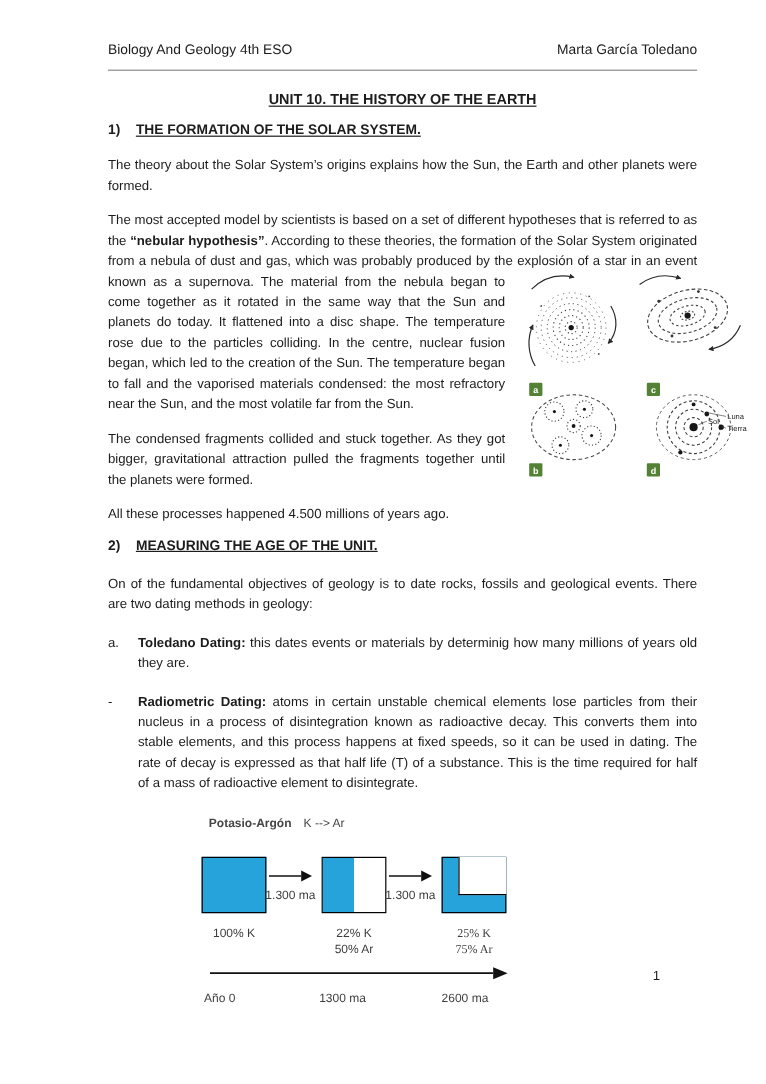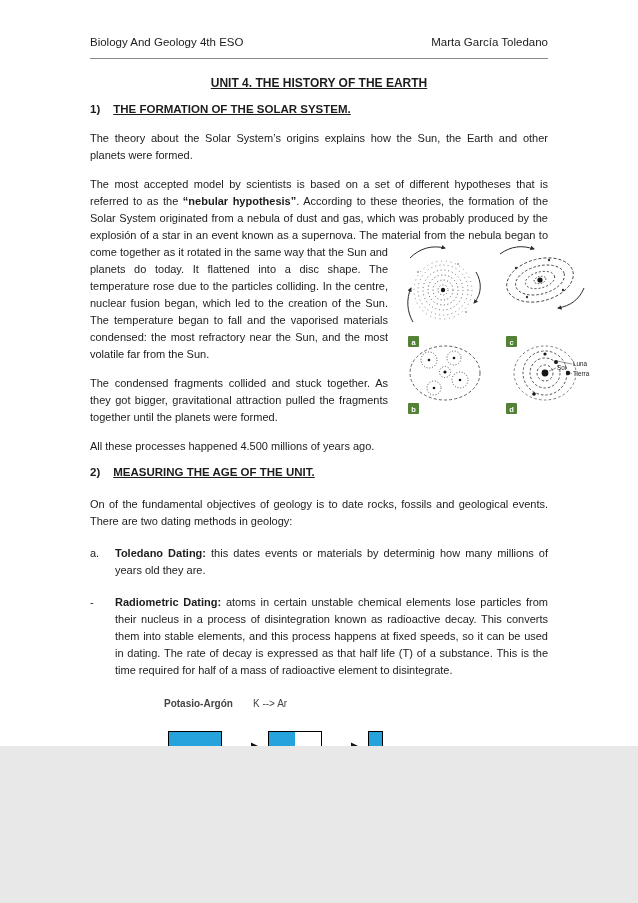--- a/index.html
+++ b/index.html
@@ -1,42 +1,42 @@
 <!DOCTYPE html>
 <html><head>
 <meta charset="utf-8">
 <style>
   * { margin:0; padding:0; box-sizing:border-box; }
   html,body { background:#e8e8e8; }
   .page {
-    position:relative; width:638px; height:746px; margin:0 auto;
+    position:relative; width:638px; height:903px; margin:0 auto;
     background:#ffffff; color:#1c1c1c;
     font-family:"Liberation Sans", sans-serif;
     font-size:11px; line-height:17px;
-    padding:34px 90px 0 90px; overflow:hidden;
+    padding:34px 57px 0 90px; overflow:hidden;
   }
   .header { display:flex; justify-content:space-between; font-size:11.5px;
             padding-bottom:7px; border-bottom:1px solid #8a8a8a; }
   .doc-title { text-align:center; font-weight:bold; font-size:12px; margin-top:16px; }
   .doc-title span { text-decoration:underline; }
   .sec-heading { font-weight:bold; font-size:11.5px; margin-top:9px; }
   .sec-heading .num { margin-right:13px; }
   .sec-heading .txt { text-decoration:underline; }
   p.body { margin-top:12px; text-align:justify; }
   p.item { position:relative; padding-left:25px; }
   p.item .marker { position:absolute; left:0; top:0; font-weight:bold; }
   p.item .marker.plain { font-weight:normal; }
 
   .fig1-float { float:right; width:150px; height:174px; margin:0 0 4px 10px; position:relative; }
   .fig1-float svg { position:absolute; left:0; top:-2px; overflow:visible; }
 
   .fig2 { position:relative; width:300px; height:168px; margin:16px 0 0 72px;
           font-size:10px; color:#3d3d3d; }
   .fig2 .abs { position:absolute; }
-  .f2-title { left:2px; top:0; font-weight:bold; color:#454545; }
+  .f2-title { left:12px; top:0; font-weight:bold; color:#454545; }
   .f2-formula { left:91px; top:0; color:#454545; }
   .kbox { top:36px; width:54px; height:47px; border:1.3px solid #000; }
   .kbox.b1 { left:6px;  background:#27a3dc; }
   .kbox.b2 { left:106px; background:linear-gradient(90deg,#27a3dc 0 50%, #ffffff 50% 100%); }
   .kbox.b3 { left:206px; background:#27a3dc; }
   .kbox.b3 .notch { position:absolute; top:-1px; right:-1px; width:76%; height:70%;
                     background:#ffffff; border-left:1.3px solid #000; border-bottom:1.3px solid #000; }
   .f2-arrow1 { left:62px; top:46px; }
   .f2-arrow2 { left:162px; top:46px; }
   .f2-alabel { width:48px; top:60px; text-align:center; }
@@ -53,21 +53,21 @@
 <body>
 
 <div class="page">
 
   <div class="header">
     <span>Biology And Geology 4th ESO</span>
     <span>Marta García Toledano</span>
   </div>
 
   <div class="doc-title">
-    <span>UNIT 4. THE HISTORY OF THE EARTH</span>
+    <span>UNIT 10. THE HISTORY OF THE EARTH</span>
   </div>
 
   <div class="sec-heading">
     <span class="num">1)</span><span class="txt">THE FORMATION OF THE SOLAR SYSTEM.</span>
   </div>
 
   <p class="body">The theory about the Solar System’s origins explains how the Sun, the Earth and other planets were formed.</p>
 
   <p class="body">
     <span>The most accepted model by scientists is based on a set of different hypotheses that is referred to as the </span><b>“nebular hypothesis”</b><span>. According to these theories, the formation of the Solar System originated from a nebula of dust and gas, which was probably produced by the explosión of a star in an event known as a supernova. The material from the nebula began to</span>

